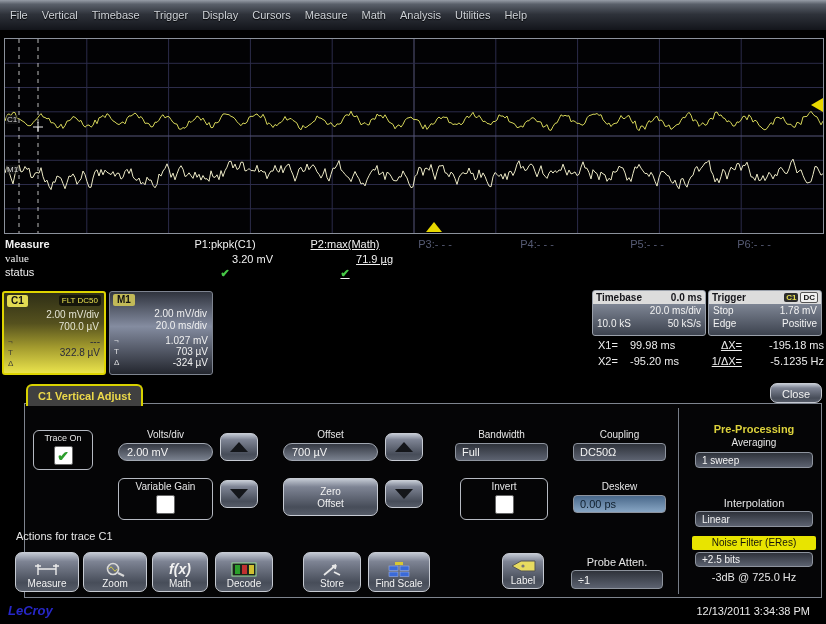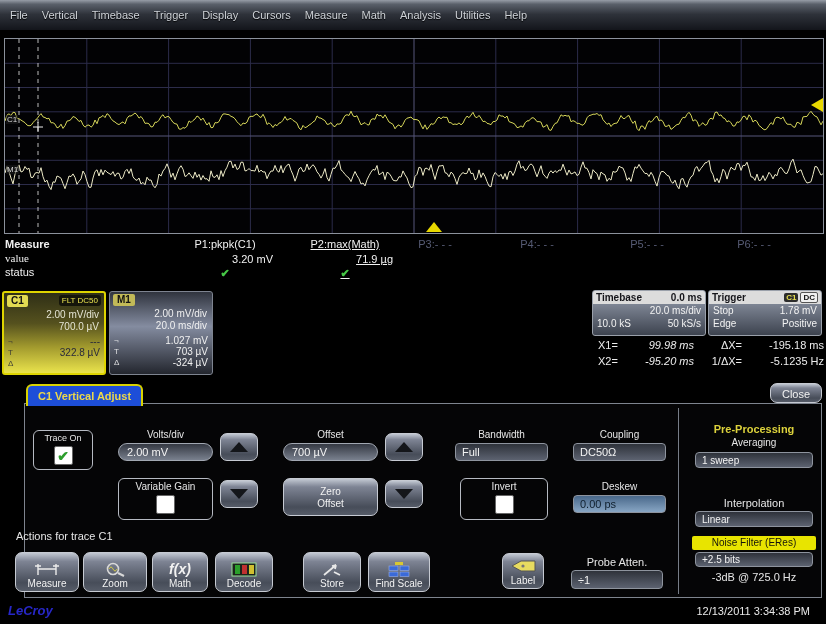--- a/index.html
+++ b/index.html
@@ -44,27 +44,27 @@
   .tb-box{position:absolute;width:114px;height:46px;border:1px solid #9aa0aa;border-radius:3px;overflow:hidden;
     background:linear-gradient(180deg,#99a1b1 0%,#3d434f 100%);box-sizing:border-box;}
   .tb-title{height:13px;background:#dcdcdc;color:#15151a;font-size:10px;font-weight:bold;
     display:flex;justify-content:space-between;align-items:center;padding:0 3px;}
   .tb-row{display:flex;justify-content:space-between;font-size:10px;color:#f2f2f2;padding:1px 4px 0 4px;line-height:12px;}
   .trg-badge1{font-size:8px;background:#2c2c2c;color:#e8e050;padding:0 2px;border-radius:2px;margin-left:2px;}
   .trg-badge2{font-size:8px;background:#f0f0f0;color:#111;padding:0 2px;border-radius:2px;border:1px solid #555;margin-left:2px;}
 
   .cur-row{position:absolute;left:598px;width:226px;display:flex;font-size:11px;color:#ececec;}
   .cur-row .l1{width:32px;}
-  .cur-row .v1{width:64px;text-align:right;font-style:italic;}
-  .cur-row .l2{width:48px;text-align:right;}
+  .cur-row .v1{width:64px;}
+  .cur-row .l2{width:48px;text-align:right;text-decoration:underline;}
   .cur-row .v2{flex:1;text-align:right;}
 
   
   .panel{position:absolute;left:24px;top:403px;width:798px;height:195px;border:1px solid #7e848e;background:#050506;box-sizing:border-box;}
-  .dlg-tab{position:absolute;left:26px;top:384px;height:20px;padding:0 10px;background:#1d4ed8;
+  .dlg-tab{position:absolute;left:26px;top:384px;height:20px;padding:0 10px;background:#404040;
     border:2px solid #d8d200;border-bottom:none;border-radius:6px 6px 0 0;color:#ecd94a;
     font-size:11px;font-weight:bold;line-height:20px;z-index:3;}
   .btn3d{background:linear-gradient(180deg,#c2c8d2 0%,#7e8494 22%,#474d59 78%,#565c68 100%);
     border:1px solid #c6cad2;border-radius:7px;color:#f2f2f2;text-align:center;box-sizing:border-box;cursor:default;}
   .close-btn{position:absolute;left:770px;top:383px;width:52px;height:20px;font-size:11px;line-height:18px;z-index:3;}
 
   .fld-label{position:absolute;font-size:10px;color:#e6e6e6;text-align:center;white-space:nowrap;}
   .pill{position:absolute;background:linear-gradient(180deg,#343842 0%,#79808e 100%);
     border:1px solid #a2a8b2;border-radius:9px;color:#f4f4f4;font-size:11px;box-sizing:border-box;
     padding-left:8px;white-space:nowrap;}

